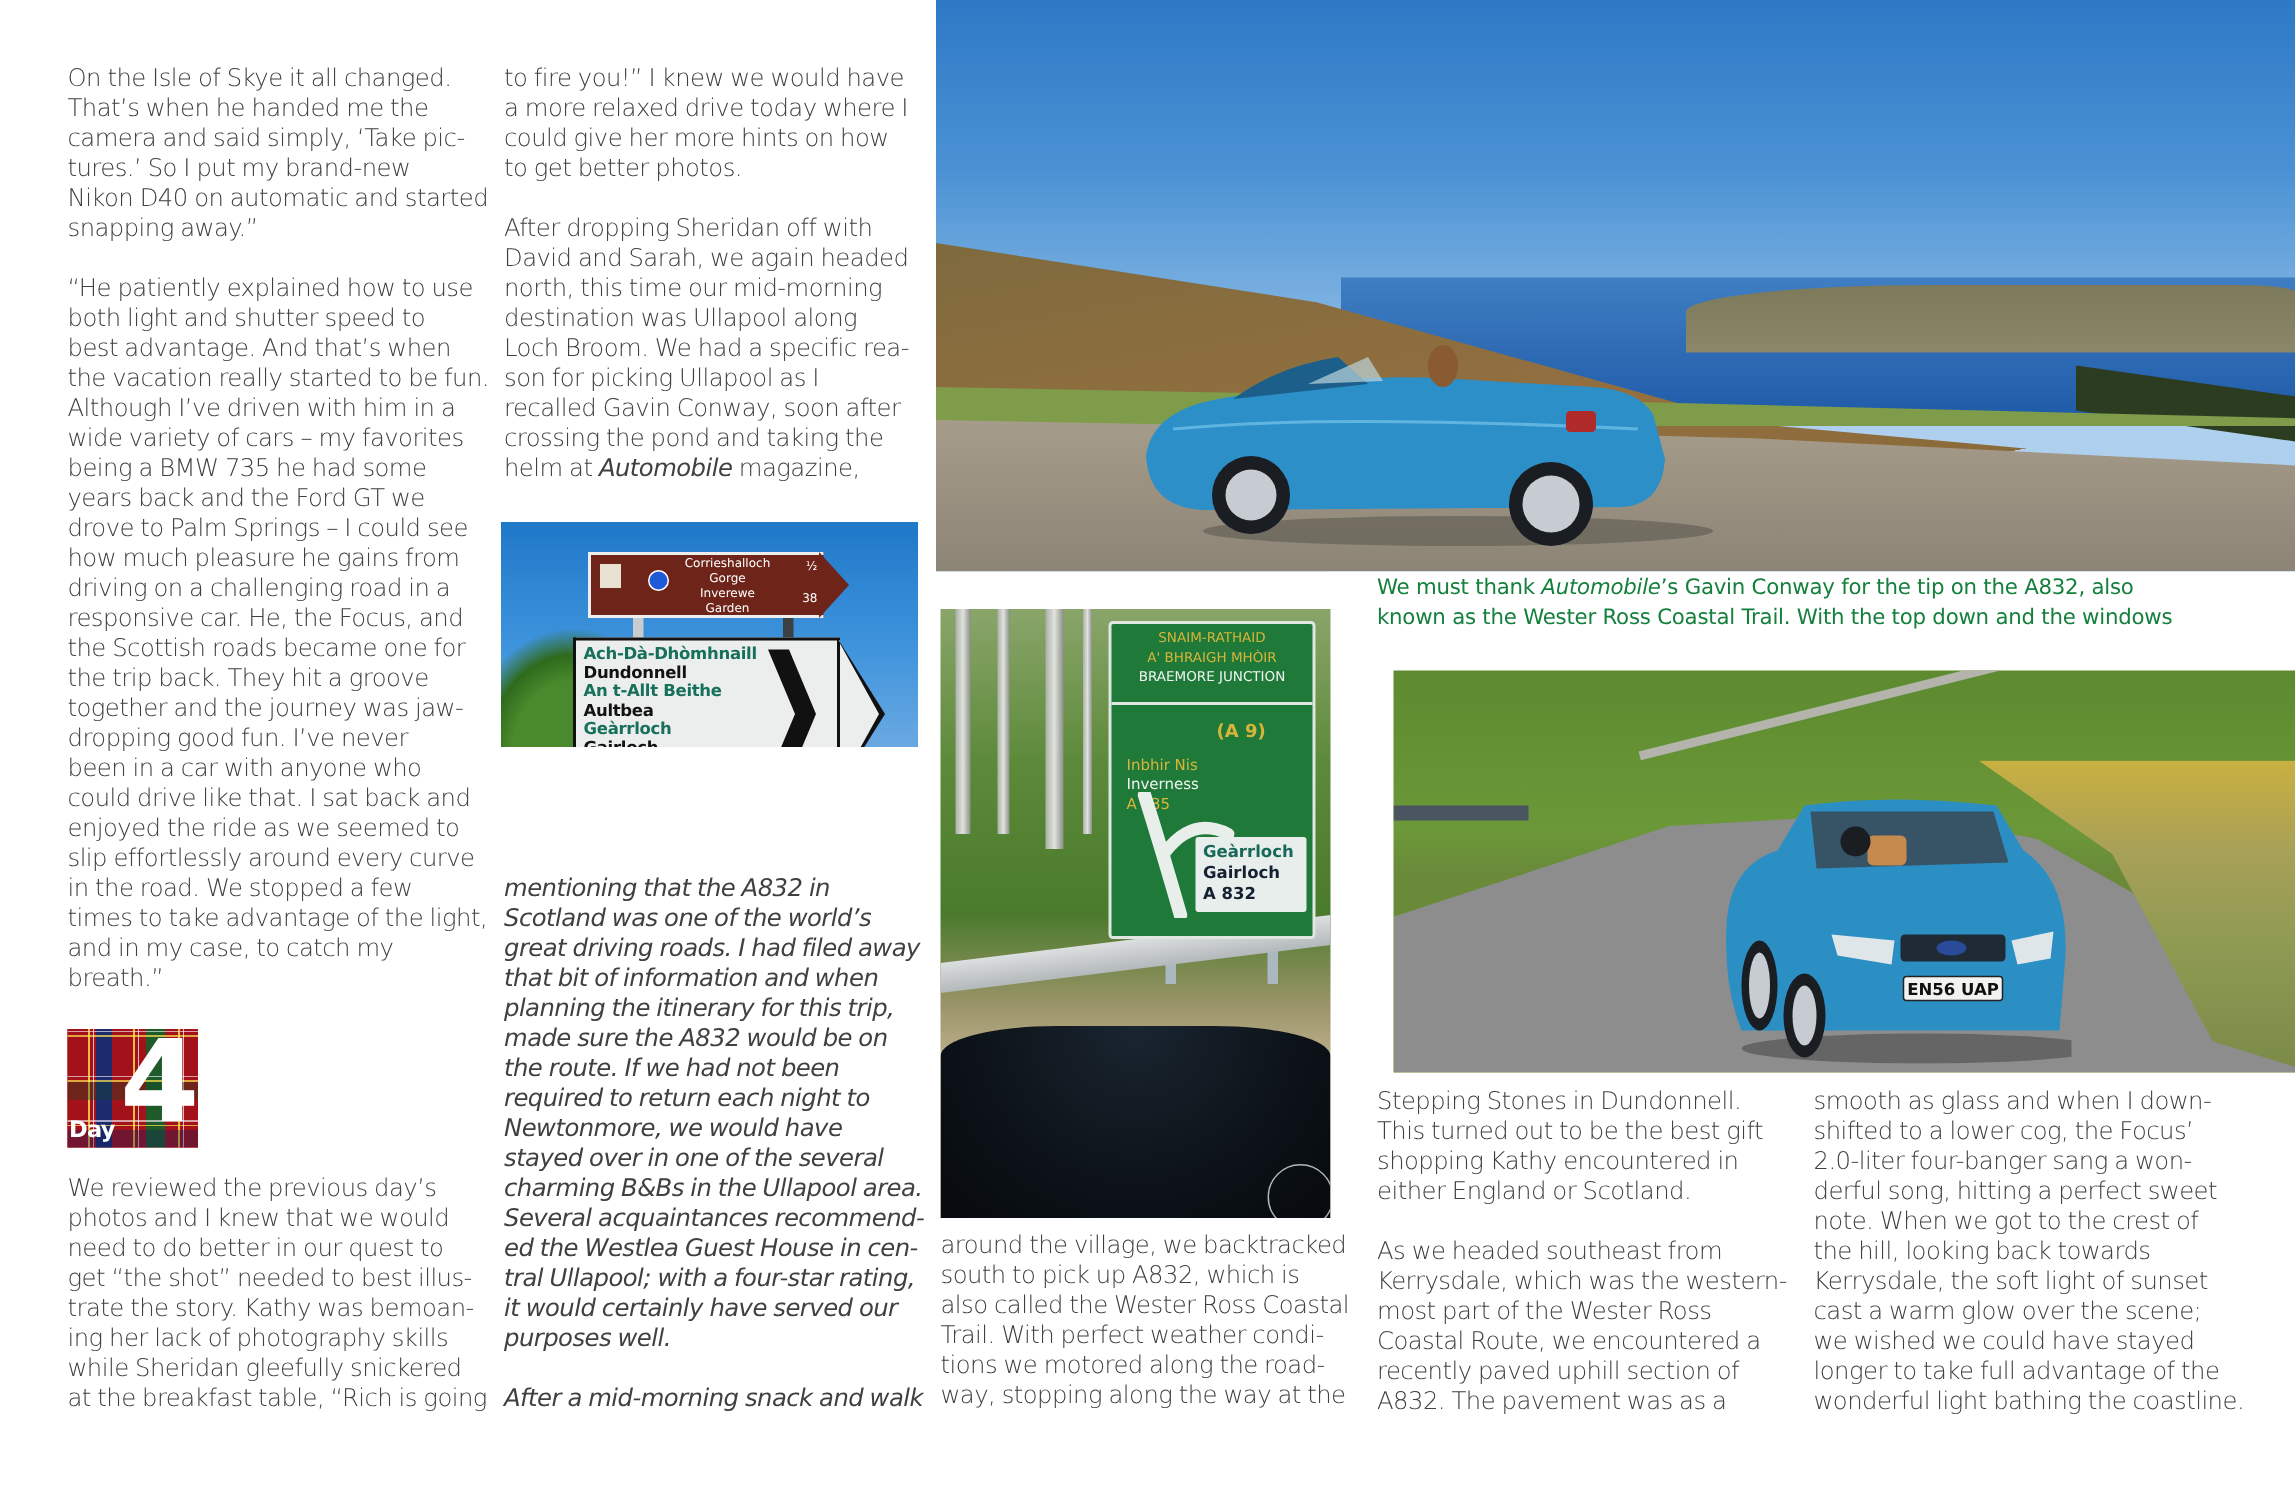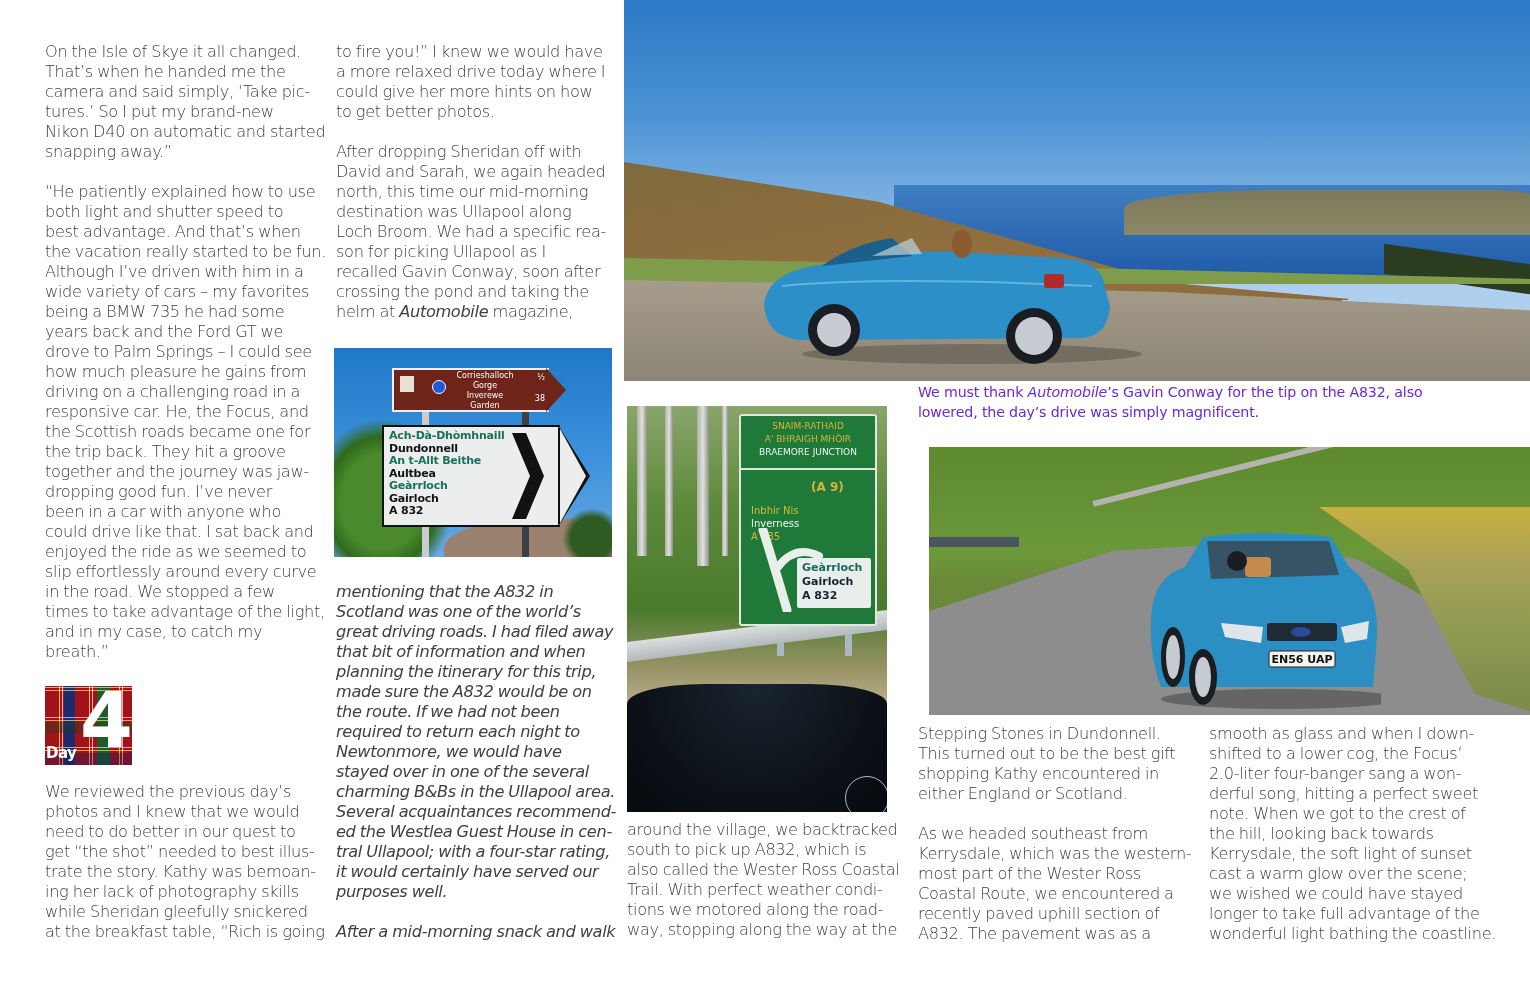--- a/index.html
+++ b/index.html
@@ -31,21 +31,21 @@
   }
   .day-badge::after { content: ""; position: absolute; inset: 0;
     background: linear-gradient(0deg, rgba(20,30,90,0.35) 0 15%, transparent 15% 40%, rgba(15,70,30,0.35) 40% 55%, transparent 55% 100%); }
   .day-word { position: absolute; left: 1px; bottom: 3px; font-family: "DejaVu Sans", sans-serif; font-weight: bold; color: #fff; font-size: 15px; z-index: 2; letter-spacing: -0.5px; }
   .day-num { position: absolute; left: 35px; top: -10px; font-family: "DejaVu Sans", sans-serif; font-weight: bold; color: #fff; font-size: 76px; line-height: 90px; z-index: 2; }
 
   
   .photo { position: absolute; overflow: hidden; }
 
   
-  #photo-sign1 { left: 334px; top: 348px; width: 278px; height: 209px;
+  #photo-sign1 { left: 334px; top: 348px; width: 278px; height: 150px;
     background: linear-gradient(180deg, #1f78c8 0%, #3e93dc 55%, #6aa9e2 100%); }
   .trees-left { position: absolute; left: 0; top: 70px; width: 120px; height: 140px;
     background: radial-gradient(ellipse at 40% 60%, #4a8a2c 0 40%, #2f6a1c 55%, transparent 70%); }
   .hill { position: absolute; left: 110px; top: 170px; width: 200px; height: 60px; background: #9b8270; border-radius: 60% 60% 0 0; }
   .tree-right { position: absolute; right: -10px; top: 160px; width: 60px; height: 60px; background: radial-gradient(circle, #2f5b22 0 50%, transparent 70%); }
   .pole { position: absolute; width: 7px; background: #c9ccce; }
   .brown-sign { position: absolute; left: 58px; top: 20px; width: 157px; height: 44px; background: #6e2418; border: 2px solid #eee; border-right: none; color: #fff; }
   .brown-arrow { position: absolute; left: 212px; top: 20px; width: 0; height: 0; border-top: 22px solid transparent; border-bottom: 22px solid transparent; border-left: 20px solid #6e2418; }
   .brown-sign .bs-text { position: absolute; left: 56px; top: 1px; font-family: "DejaVu Sans", sans-serif; font-size: 8px; line-height: 10px; text-align: center; width: 70px; }
   .brown-sign .bs-num { position: absolute; right: 4px; font-family: "DejaVu Sans", sans-serif; font-size: 8px; }
@@ -92,21 +92,21 @@
   
   #photo-road { left: 917px; top: 447px; width: 648px; height: 268px;
     background: linear-gradient(180deg, #5e8a30 0%, #6b9838 40%, #6a8a3a 50%); margin-left: 12px; }
   .road { position: absolute; left: 0; top: 95px; width: 613px; height: 173px; background: #8d8d8e; clip-path: polygon(0 40%, 30% 5%, 55% 0, 70% 10%, 80% 30%, 100% 75%, 100% 100%, 0 100%); }
   .lane-road { position: absolute; left: 160px; top: 20px; width: 280px; height: 6px; background: #b5b4ac; transform: rotate(-14deg); }
   .bank { position: absolute; left: 390px; top: 60px; width: 223px; height: 208px; background: linear-gradient(180deg, #c9b040 0%, #a7a058 30%, #8e9a52 60%, #7a8a48 100%); clip-path: polygon(0 0, 100% 0, 100% 100%, 70% 90%, 40% 30%); }
   .guardrail { position: absolute; left: 0; top: 90px; width: 90px; height: 10px; background: #4a5560; }
   .car2 { position: absolute; left: 212px; top: 80px; width: 240px; height: 182px; }
 
   
-  .caption { position: absolute; left: 918px; top: 382px; font-family: "DejaVu Sans", sans-serif; font-size: 14.2px; line-height: 20px; color: #6d28d9; white-space: nowrap; letter-spacing: -0.15px; }
+  .caption { position: absolute; left: 918px; top: 382px; font-family: "DejaVu Sans", sans-serif; font-size: 14.2px; line-height: 20px; color: #15803d; white-space: nowrap; letter-spacing: -0.15px; }
   .caption .ln { display: block; }
 </style>
 </head>
 <body>
 
 <div class="txt" id="col1a">
   <span class="ln">On the Isle of Skye it all changed.</span>
   <span class="ln">That’s when he handed me the</span>
   <span class="ln">camera and said simply, ‘Take pic-</span>
   <span class="ln">tures.’ So I put my brand-new</span>
@@ -292,21 +292,21 @@
     <circle cx="72" cy="104" r="26" fill="#1a1d22"></circle>
     <circle cx="72" cy="104" r="17" fill="#c6ccd2"></circle>
     <circle cx="272" cy="110" r="28" fill="#1a1d22"></circle>
     <circle cx="272" cy="110" r="19" fill="#c6ccd2"></circle>
     <ellipse cx="200" cy="18" rx="10" ry="14" fill="#8a5a30"></ellipse>
   </svg>
 </div>
 
 <div class="caption">
   <span class="ln"><span>We must thank </span><em>Automobile</em><span>’s Gavin Conway for the tip on the A832, also</span></span>
-  <span class="ln">lowered, the day’s drive was simply magnificent.</span>
+  <span class="ln">known as the Wester Ross Coastal Trail. With the top down and the windows</span>
 </div>
 
 <div class="photo" id="photo-road">
   <div class="lane-road"></div>
   <div class="guardrail"></div>
   <div class="road"></div>
   <div class="bank"></div>
   <svg class="car2" viewBox="0 0 240 182">
     <ellipse cx="140" cy="172" rx="120" ry="10" fill="#3e3e3e" opacity="0.5"></ellipse>
     <path d="M10 90 Q12 50 44 40 L62 10 Q120 2 190 10 L208 40 Q238 60 236 110 L232 160 L20 160 Q8 130 10 90 Z" fill="#2b8fc4"></path>

